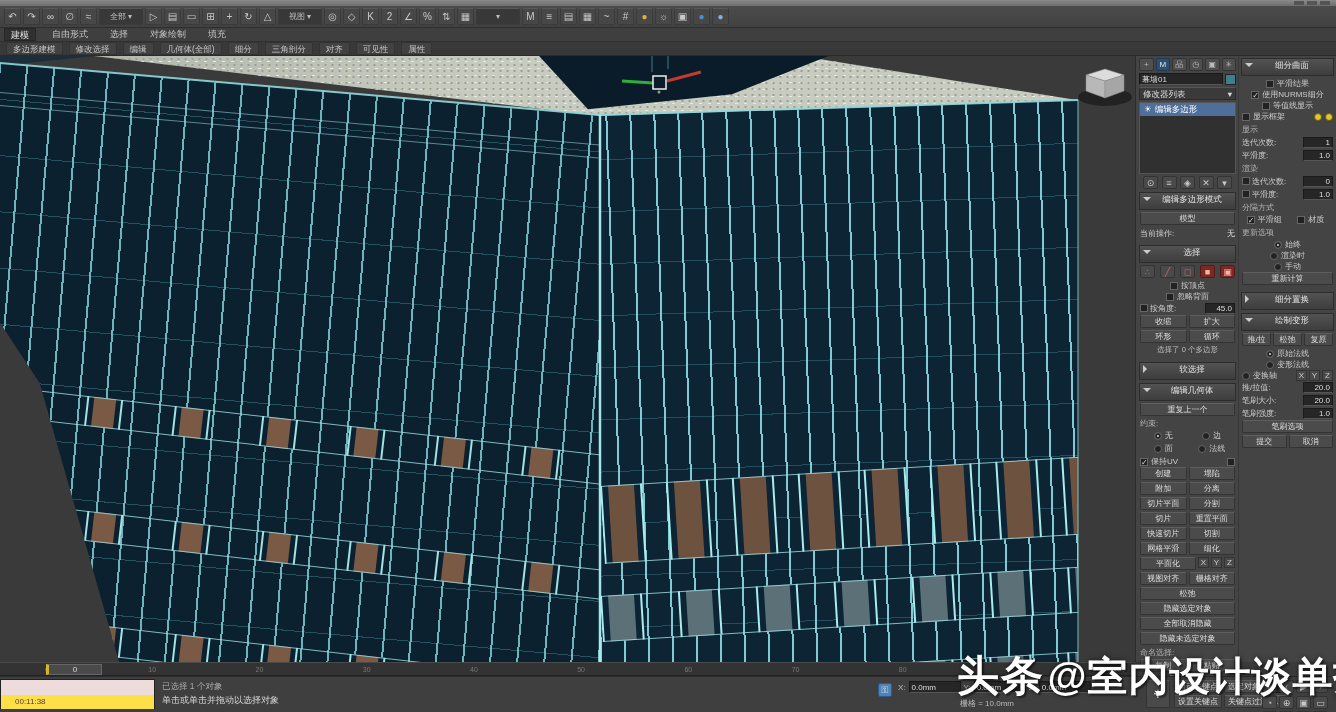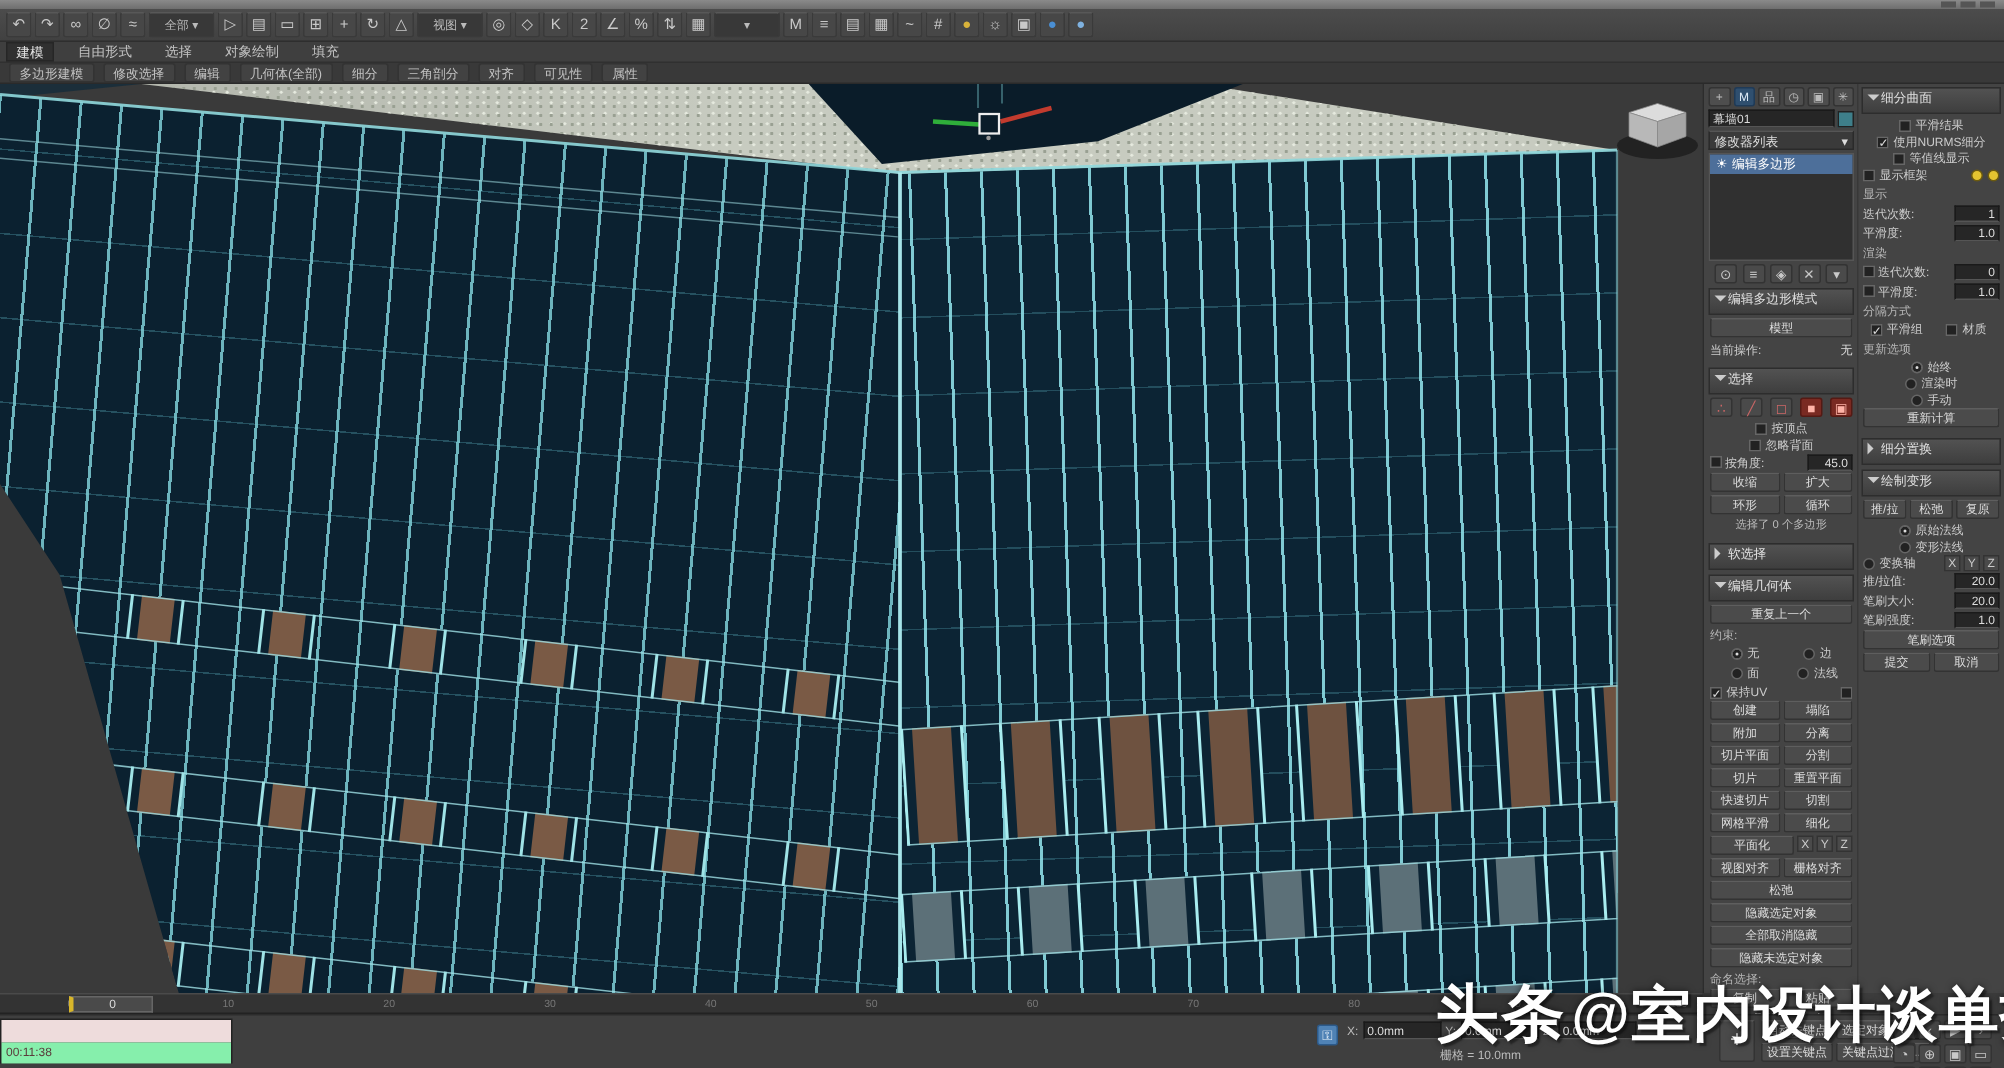--- a/index.html
+++ b/index.html
@@ -60,21 +60,21 @@
   .cp-tab.active { background:#2f4f6f; color:#dce9f5; border-color:#1f3a57; }
   .fieldrow { display:flex; gap:2px; align-items:center; margin-bottom:2px; }
   .tfield { flex:1; height:12px; background:#262626; border:1px solid #1a1a1a; border-bottom-color:#555; color:#ddd; font-size:8px; line-height:11px; padding:0 2px; white-space:nowrap; overflow:hidden; }
   .swatch { width:11px; height:11px; background:#3e7f8a; border:1px solid #222; }
   .ddl { height:13px; background:#3a3a3a; border:1px solid #2a2a2a; border-top-color:#555; color:#ddd; font-size:8.5px; line-height:12px; padding:0 3px; display:flex; justify-content:space-between; margin-bottom:2px;gap:20px; }
   .stackbox { height:72px; background:#303030; border:1px solid #555; margin-bottom:2px; }
   .stackrow { height:13px; background:#4d6f9a; color:#fff; font-size:8.5px; line-height:13px; padding:0 2px 0 4px; display:flex; gap:3px; align-items:center; }
   .stacktools { display:flex; justify-content:space-between; padding:0 4px; margin-bottom:3px; }
   .stacktools span { width:15px; height:13px; background:#4a4a4a; border:1px solid #333; border-radius:2px; color:#c9c9c9; font-size:9px; text-align:center; line-height:12px; }
   .rollout { margin-bottom:3px; }
-  .rhead { background:linear-gradient(#525252,#3e3e3e); border:1px solid #2d2d2d; color:#e0e0e0; font-size:8.5px; height:13px; line-height:12px; padding:0 3px 16px 12px; position:relative; white-space:nowrap; overflow:hidden; }
+  .rhead { background:linear-gradient(#525252,#3e3e3e); border:1px solid #2d2d2d; color:#e0e0e0; font-size:8.5px; height:13px; line-height:12px; padding:0 3px 16px 12px; position:relative; white-space:nowrap; overflow:hidden;text-align:center; }
   .rhead::before { content:""; position:absolute; left:3px; top:4px; border:4px solid transparent; border-top-color:#ccc; }
   .rhead.closed::before { border:4px solid transparent; border-left-color:#ccc; top:2px; }
   .rbody { padding:2px 1px; }
   .btn { display:block; width:100%; height:13px; background:#4b4b4b; border:1px solid #333; border-top-color:#5e5e5e; border-radius:2px; color:#ddd; font-size:8px; line-height:12px; text-align:center; white-space:nowrap; overflow:hidden; margin-bottom:2px; }
   .btnrow { display:flex; gap:2px; margin-bottom:2px; }
   .btnrow .btn { flex:1; margin-bottom:0; }
   .chk, .rad { display:flex; align-items:center; gap:3px; height:11px; color:#ccc; font-size:8px; white-space:nowrap; overflow:hidden;justify-content:center; }
   .box { width:8px; height:8px; background:#222; border:1px solid #666; color:#ddd; font-size:8px; line-height:7px; text-align:center; flex:none; }
   .circ { width:8px; height:8px; border-radius:50%; background:#222; border:1px solid #666; flex:none; }
   .circ.on { box-shadow:inset 0 0 0 2px #222, inset 0 0 0 4px #ddd; }
@@ -94,21 +94,21 @@
   
   .trackbar { position:absolute; left:0; top:662px; width:1135px; height:14px; background:#333; border-top:1px solid #4a4a4a; border-bottom:1px solid #222; }
   .tb-ticks { position:absolute; left:45px; right:10px; top:0; height:14px; display:flex; justify-content:space-between; }
   .tb-ticks span { color:#777; font-size:7px; line-height:14px; }
   .tb-slider { position:absolute; left:46px; top:1px; width:56px; height:11px; background:#4a4a4a; border:1px solid #666; border-left:3px solid #d8b62a; color:#ddd; font-size:8px; text-align:center; line-height:10px; }
 
   
   .statusbar { position:absolute; left:0; top:676px; width:1336px; height:36px; background:#3f3f3f; border-top:1px solid #2c2c2c; }
   .listener { position:absolute; left:0; top:2px; width:155px; height:30px; border:1px solid #222; }
   .lane-pink { height:15px; background:#eedcdc; }
-  .lane-white { height:14px; background:#86efac; color:#5a3b3b; font-size:8px; line-height:14px; padding-left:3px; }
+  .lane-white { height:14px; background:#fde047; color:#5a3b3b; font-size:8px; line-height:14px; padding-left:14px; }
   .statlines { position:absolute; left:162px; top:2px; width:420px; }
   .statline1 { color:#aaa; font-size:8.5px; height:14px; line-height:14px; }
   .statline2 { color:#d6d6d6; font-size:9px; height:14px; line-height:14px; }
   .lock-toggle { position:absolute; left:878px; top:6px; width:14px; height:14px; background:#4f82b5; border:1px solid #2c5a8a; border-radius:2px; color:#eaf2fa; font-size:9px; text-align:center; line-height:13px; }
   .coords { position:absolute; left:898px; top:4px; display:flex; gap:3px; align-items:center; }
   .coords label { color:#bbb; font-size:8px; }
   .cfield { width:52px; height:12px; background:#262626; border:1px solid #1a1a1a; border-bottom-color:#555; color:#ddd; font-size:8px; line-height:11px; padding:0 2px; }
   .gridlbl { position:absolute; left:960px; top:21px; color:#bbb; font-size:8px; }
   .bigkey { position:absolute; left:1146px; top:3px; width:24px; height:28px; background:#4a4a4a; border:1px solid #333; border-top-color:#5e5e5e; border-radius:2px; color:#e8e8e8; font-size:16px; text-align:center; line-height:26px; }
   .keyrow1 { position:absolute; left:1174px; top:3px; display:flex; gap:2px; }
@@ -545,20 +545,24 @@
         <span>100</span>
       </div>
     <div class="tb-slider">0</div>
   </div>
 
   <div class="statusbar">
     <div class="listener">
       <div class="lane-pink"></div>
       <div class="lane-white">00:11:38</div>
     </div>
+    <div class="statlines">
+      <div class="statline1">已选择 1 个对象</div>
+      <div class="statline2">单击或单击并拖动以选择对象</div>
+    </div>
     <div class="lock-toggle">⚿</div>
     <div class="coords">
       <label>X:</label>
       <span class="cfield">0.0mm</span>
       <label>Y:</label>
       <span class="cfield">0.0mm</span>
       <label>Z:</label>
       <span class="cfield">0.0mm</span>
     </div>
     <div class="gridlbl">栅格 = 10.0mm</div>

